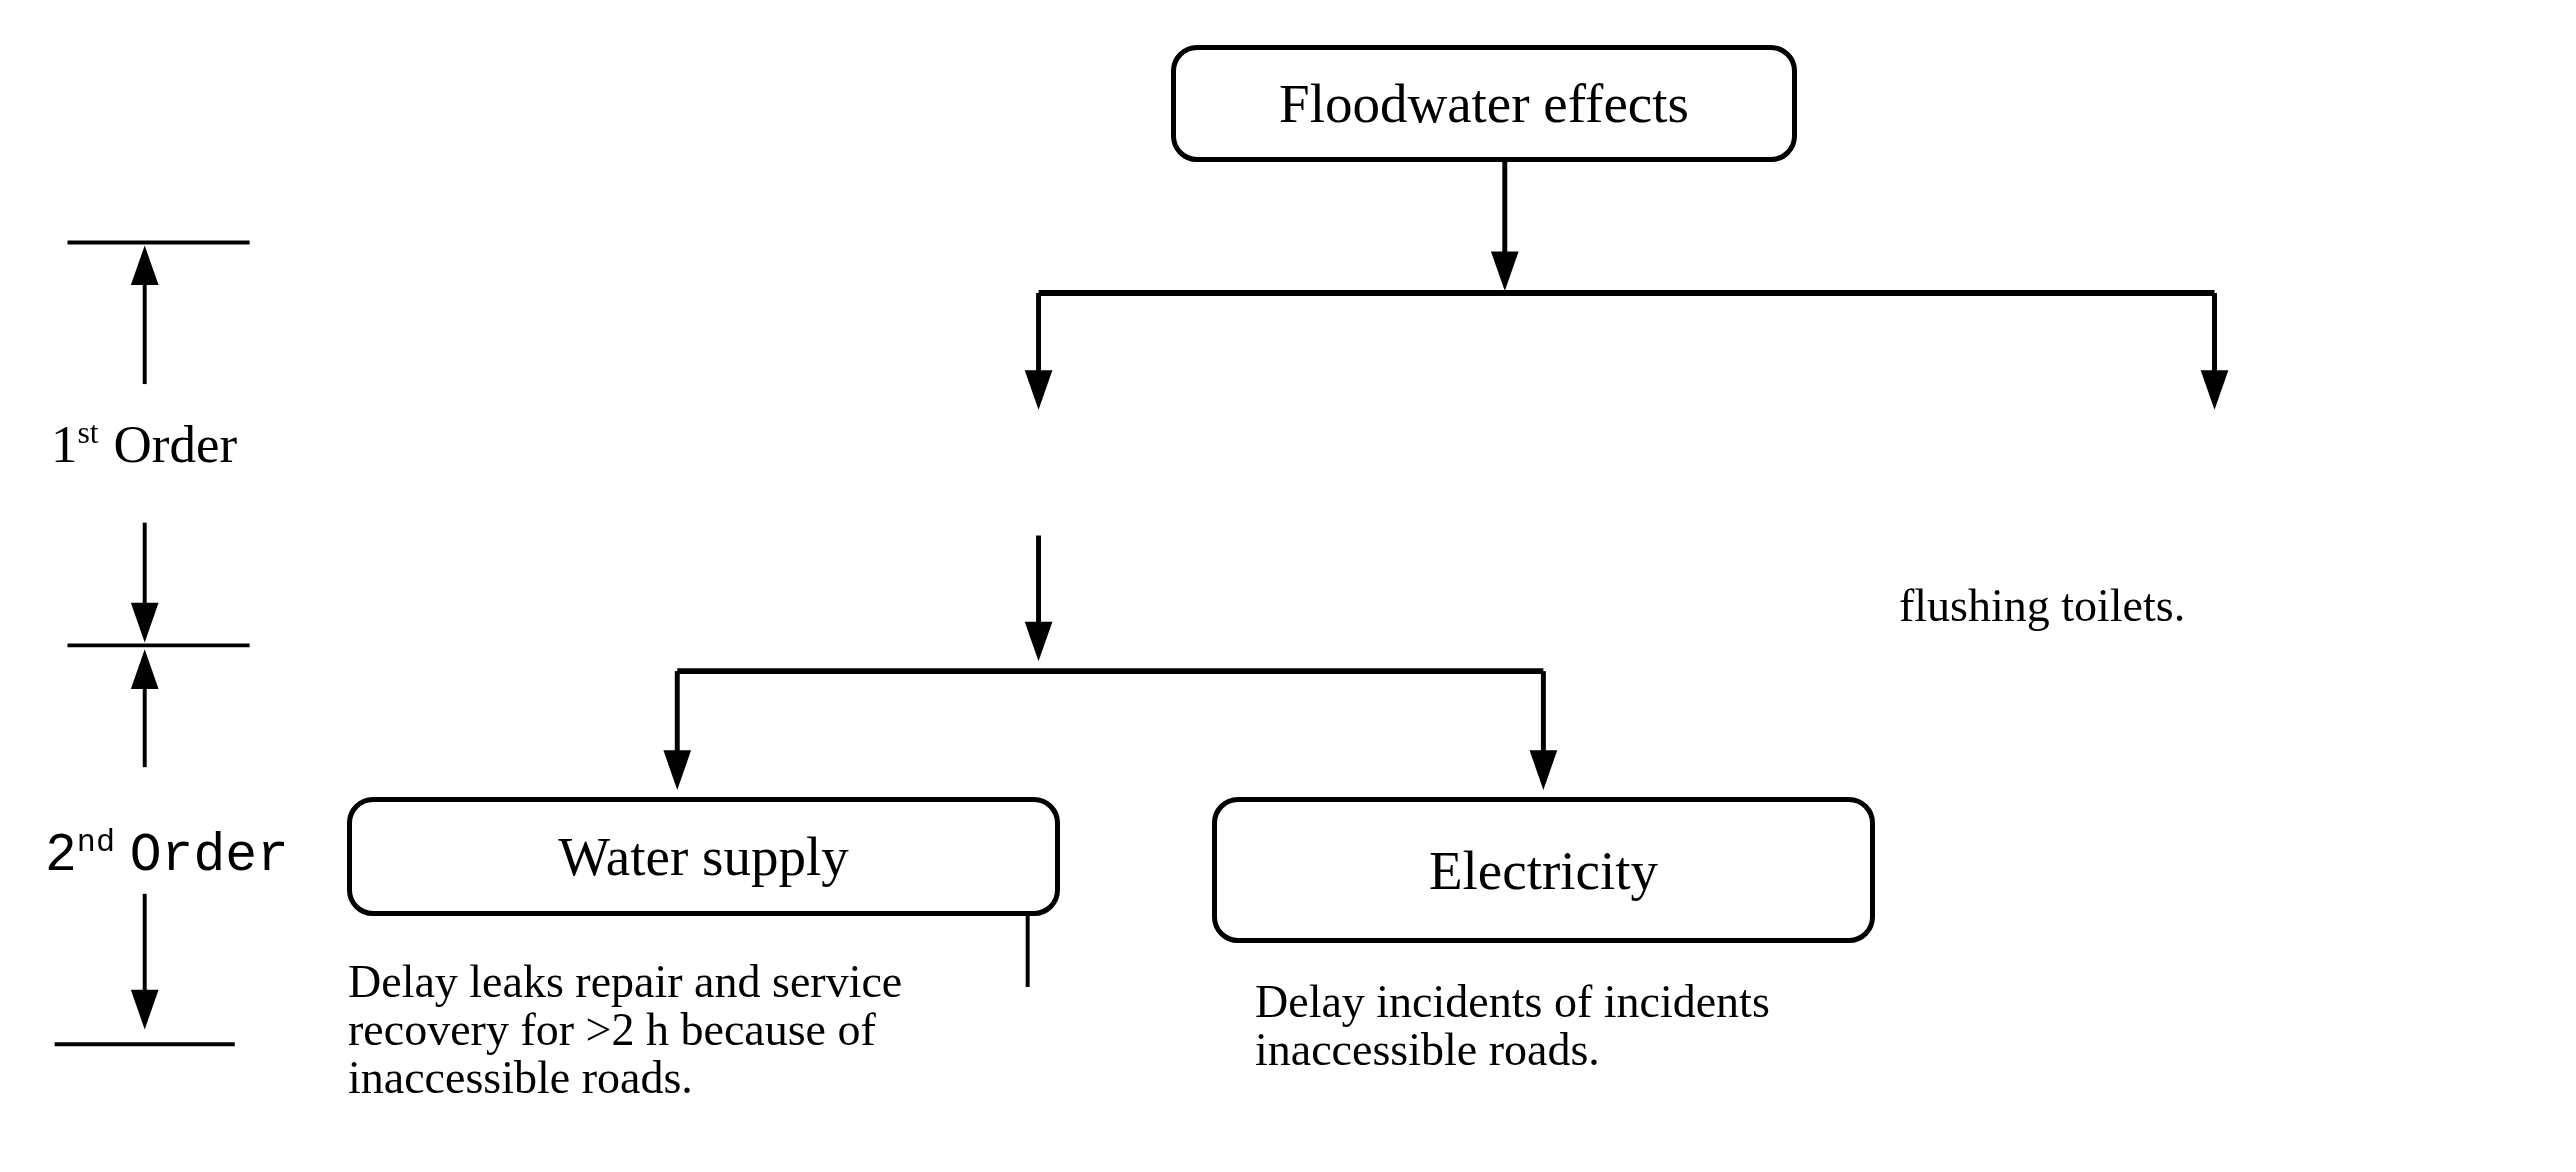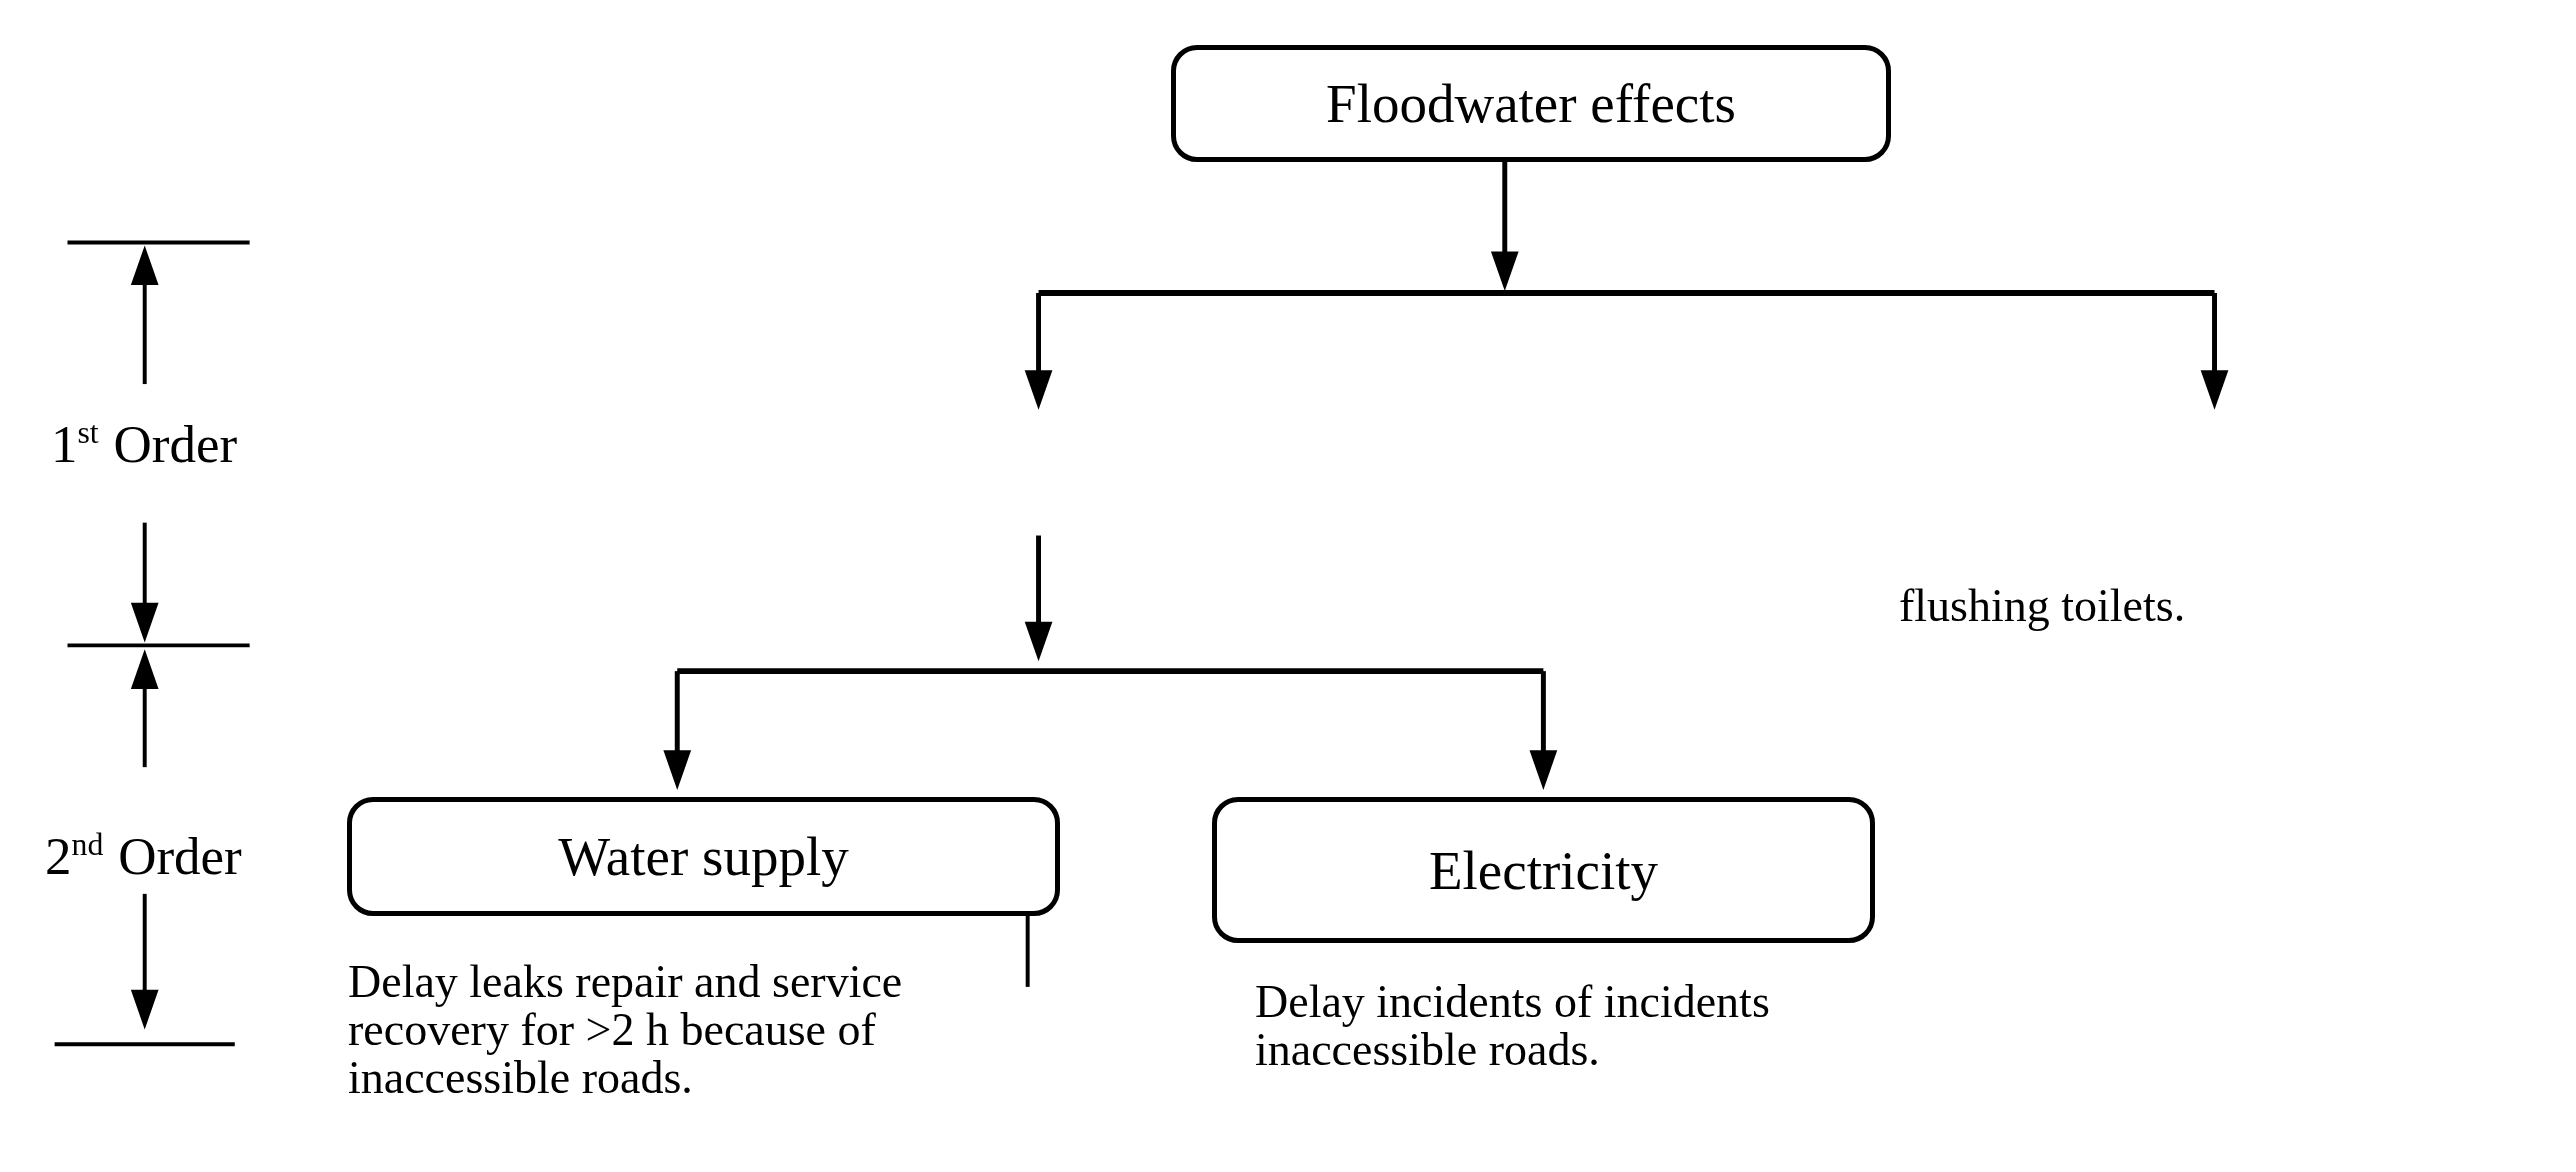--- a/index.html
+++ b/index.html
@@ -96,21 +96,21 @@
     <line x1="68" y1="652" x2="252" y2="652" stroke-width="4"></line>
     <polygon points="146,656 132,696 160,696"></polygon>
     <line x1="146" y1="690" x2="146" y2="775" stroke-width="4"></line>
     <line x1="146" y1="903" x2="146" y2="1006" stroke-width="4"></line>
     <polygon points="146,1040 132,1000 160,1000"></polygon>
     <line x1="55" y1="1055" x2="237" y2="1055" stroke-width="4"></line>
 
     <line x1="1038" y1="917" x2="1038" y2="997" stroke-width="4"></line>
   </svg>
 
-  <div class="node-box" style="left:1171px; top:45px;  width:720px; height:117px;">Floodwater effects</div>
+  <div class="node-box" style="left:1171px; top:45px;  width:626px; height:117px;">Floodwater effects</div>
 
 
 
   <div class="node-box" style="left:347px;  top:797px; width:713px; height:119px;">Water supply</div>
 
   <div class="node-box" style="left:1212px; top:797px; width:663px; height:146px;">Electricity</div>
 
   <div class="caption" style="left:1899px; top:582px;">
     <div>flushing toilets.</div>
   </div>
@@ -123,18 +123,18 @@
 
   <div class="caption" style="left:1255px; top:978px;">
     <div>Delay incidents of incidents</div>
     <div>inaccessible roads.</div>
   </div>
 
   <div class="order-label" style="left:51px; top:418px;">
     <span>1</span><sup>st</sup><span class="order-word">Order</span>
   </div>
 
-  <div class="order-label" style="left:45px; top:830px;">
+  <div class="order-label" style="left:45px; top:830px;font-family:Liberation Mono, monospace;">
     <span>2</span><sup>nd</sup><span class="order-word">Order</span>
   </div>
 
 </div>
 
 
 </body></html>

